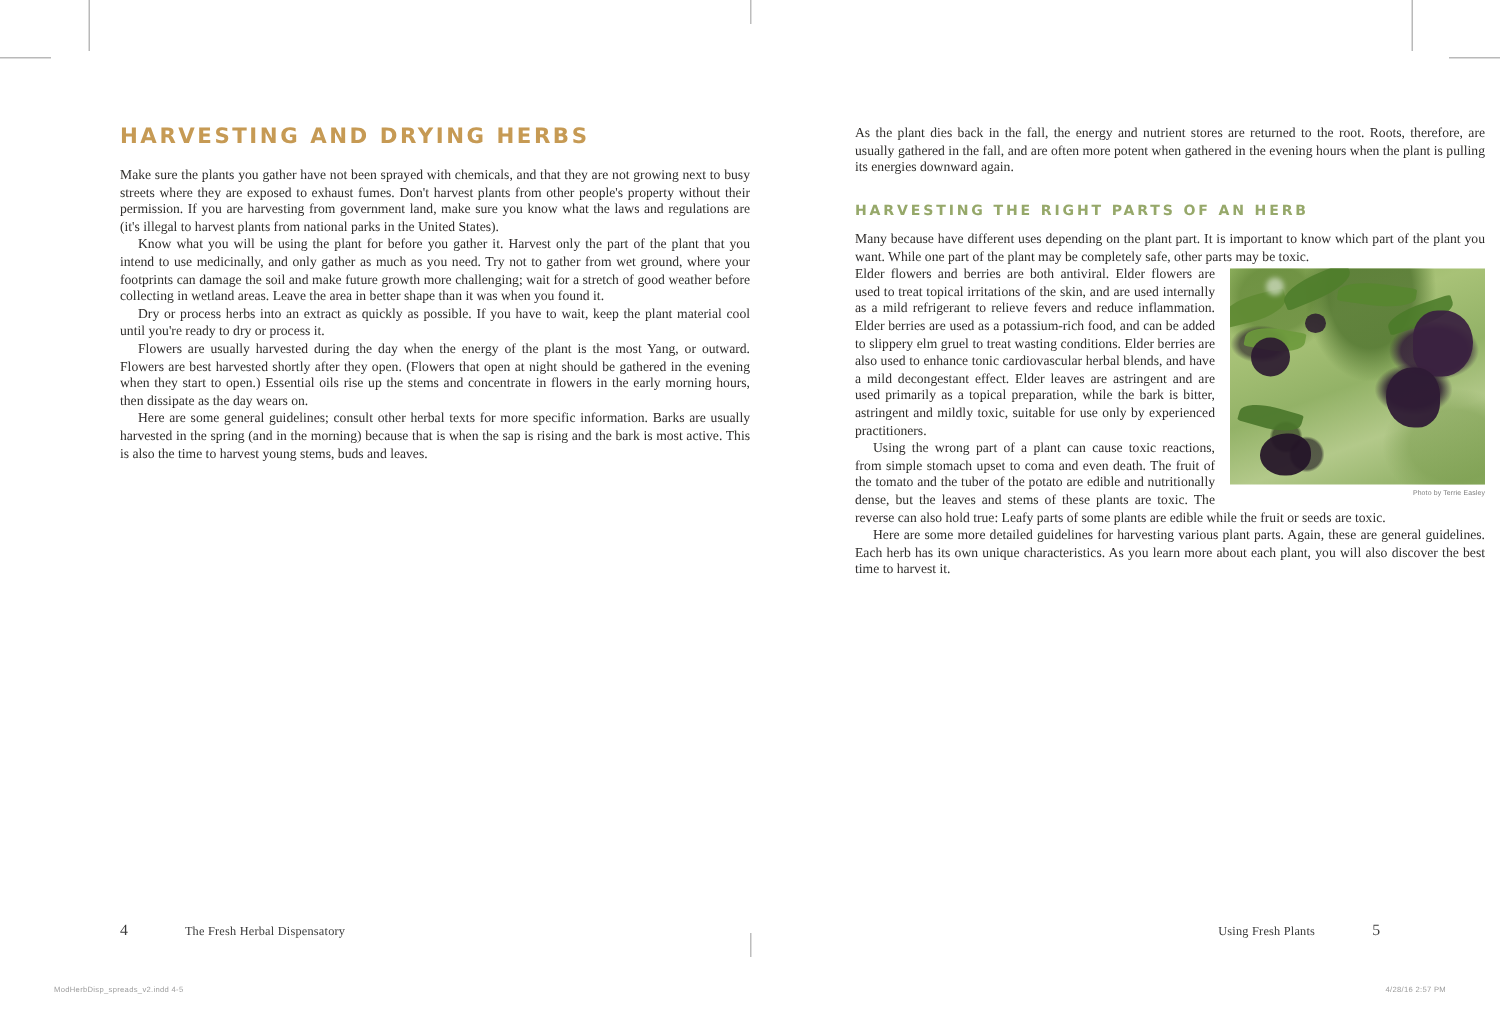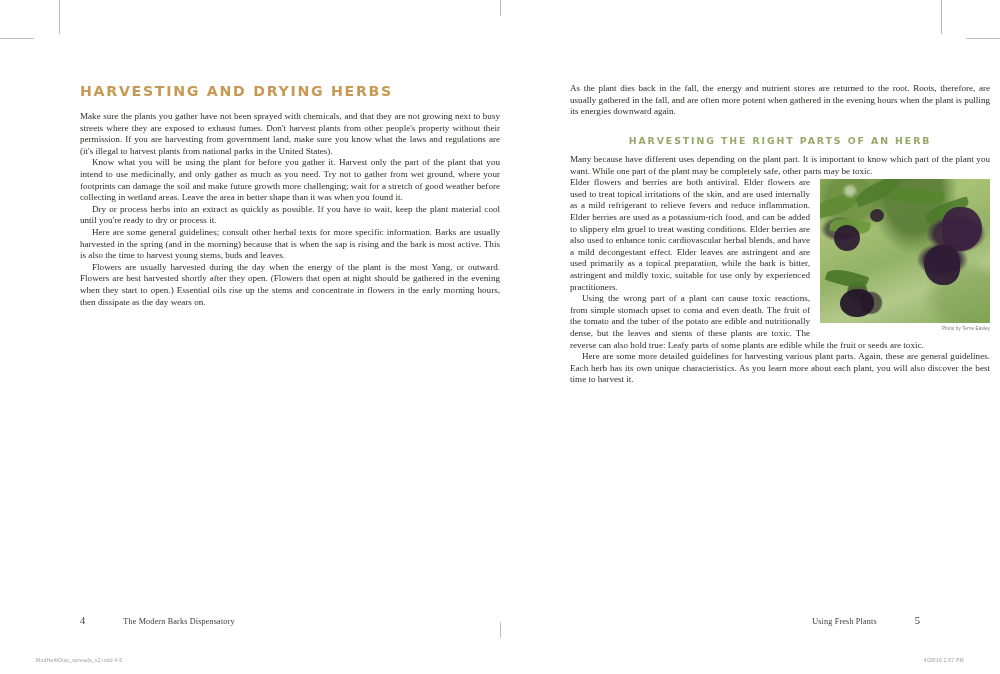--- a/index.html
+++ b/index.html
@@ -50,21 +50,20 @@
   }
   h2.sub-head{
     font-family:"DejaVu Sans", sans-serif;
     font-size:9.4px;
     letter-spacing:1.9px;
     font-weight:bold;
     color:#96a86a;
     margin:17px 0 8px 0;
     line-height:1.2;
     text-transform:uppercase;
-    text-align:center;
   }
   h2.sub-head.tight{margin-top:14px;}
 
   
   p.body{
     margin:0;
     font-size:9.1px;
     line-height:11.6px;
     text-align:justify;
     text-justify:inter-word;
@@ -153,22 +152,22 @@
   <div class="page page-left">
     <div class="col">
 
       <h1 class="chapter-head">HARVESTING AND DRYING HERBS</h1>
 
       <p class="body noindent">Make sure the plants you gather have not been sprayed with chemicals, and that they are not growing next to busy streets where they are exposed to exhaust fumes. Don't harvest plants from other people's property without their permission. If you are harvesting from government land, make sure you know what the laws and regulations are (it's illegal to harvest plants from national parks in the United States).</p>
       <p class="body">Know what you will be using the plant for before you gather it. Harvest only the part of the plant that you intend to use medicinally, and only gather as much as you need. Try not to gather from wet ground, where your footprints can damage the soil and make future growth more challenging; wait for a stretch of good weather before collecting in wetland areas. Leave the area in better shape than it was when you found it.</p>
       <p class="body">Dry or process herbs into an extract as quickly as possible. If you have to wait, keep the plant material cool until you're ready to dry or process it.</p>
 
 
+      <p class="body">Flowers are usually harvested during the day when the energy of the plant is the most Yang, or outward. Flowers are best harvested shortly after they open. (Flowers that open at night should be gathered in the evening when they start to open.) Essential oils rise up the stems and concentrate in flowers in the early morning hours, then dissipate as the day wears on.</p>
       <p class="body">Here are some general guidelines; consult other herbal texts for more specific information. Barks are usually harvested in the spring (and in the morning) because that is when the sap is rising and the bark is most active. This is also the time to harvest young stems, buds and leaves.</p>
-      <p class="body">Flowers are usually harvested during the day when the energy of the plant is the most Yang, or outward. Flowers are best harvested shortly after they open. (Flowers that open at night should be gathered in the evening when they start to open.) Essential oils rise up the stems and concentrate in flowers in the early morning hours, then dissipate as the day wears on.</p>
 
     </div>
   </div>
 
   <div class="page page-right">
     <div class="col">
 
       <p class="body">As the plant dies back in the fall, the energy and nutrient stores are returned to the root. Roots, therefore, are usually gathered in the fall, and are often more potent when gathered in the evening hours when the plant is pulling its energies downward again.</p>
 
       <h2 class="sub-head">HARVESTING THE RIGHT PARTS OF AN HERB</h2>
@@ -198,21 +197,21 @@
       <p class="body">Using the wrong part of a plant can cause toxic reactions, from simple stomach upset to coma and even death. The fruit of the tomato and the tuber of the potato are edible and nutritionally dense, but the leaves and stems of these plants are toxic. The reverse can also hold true: Leafy parts of some plants are edible while the fruit or seeds are toxic.</p>
 
 
       <p class="body noindent">Here are some more detailed guidelines for harvesting various plant parts. Again, these are general guidelines. Each herb has its own unique characteristics. As you learn more about each plant, you will also discover the best time to harvest it.</p>
 
     </div>
   </div>
 
   <div class="folio folio-left">
     <span class="num">4</span>
-    <span class="runhead">The Modern Barks Dispensatory</span>
+    <span class="runhead">The Fresh Herbal Dispensatory</span>
   </div>
 
   <div class="folio folio-right">
     <span class="runhead">Using Fresh Plants</span>
     <span class="num">5</span>
   </div>
 
   <div class="slug slug-left">ModHerbDisp_spreads_v2.indd   4-5</div>
   <div class="slug slug-right">4/28/16   2:57 PM</div>
 

